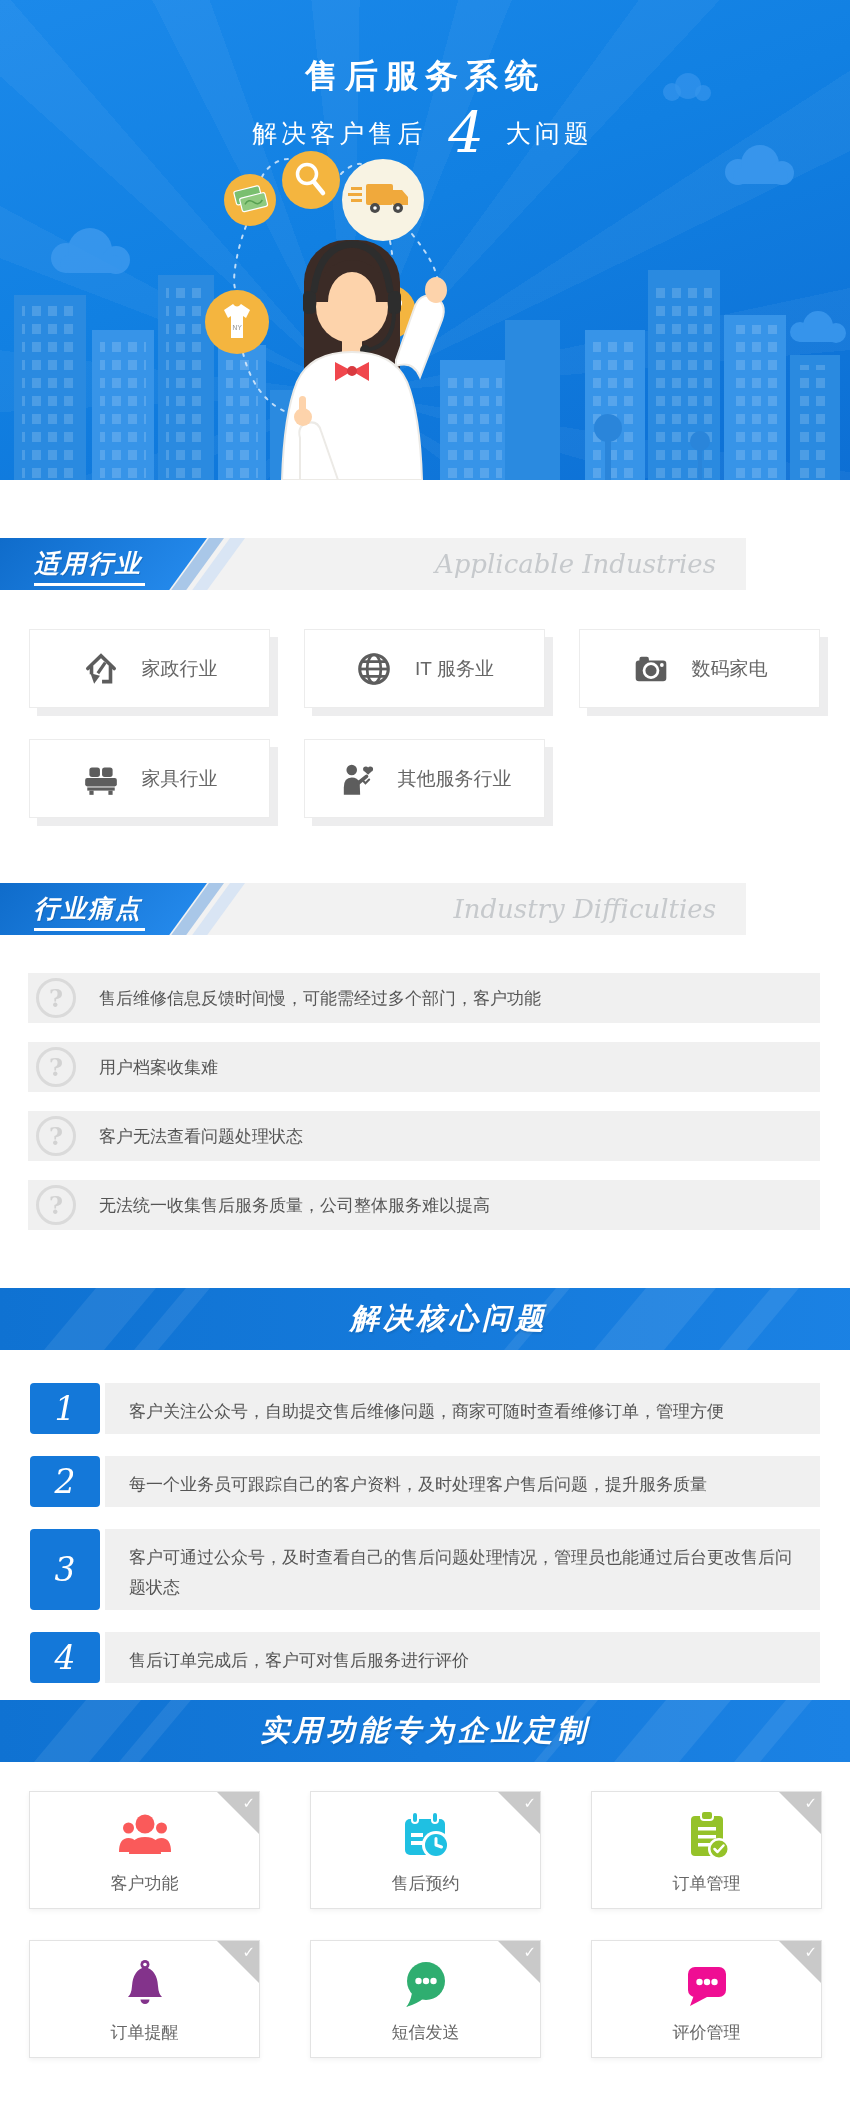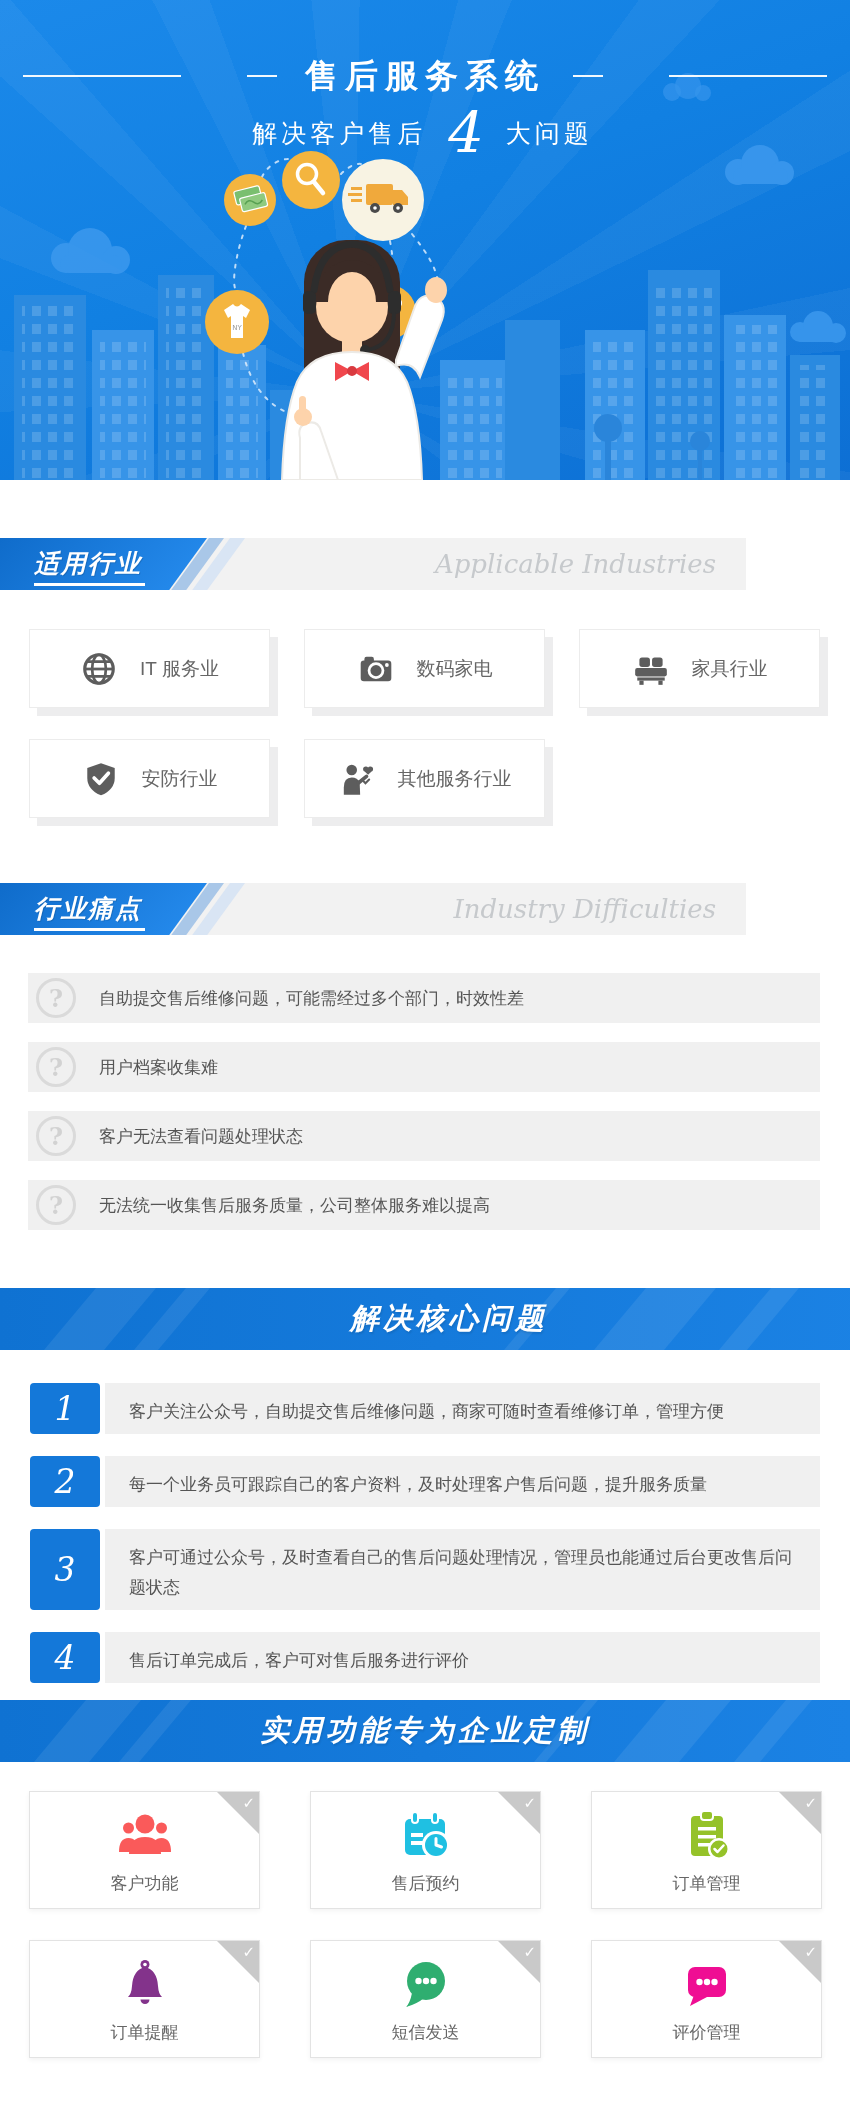--- a/index.html
+++ b/index.html
@@ -4,21 +4,21 @@
 <style>
   html,body{margin:0;padding:0;background:#fff;}
   body{font-family:"Liberation Sans","DejaVu Sans",sans-serif;}
   .page{position:relative;width:850px;height:2110px;margin:0 auto;background:#fff;overflow:hidden;}
 
   
   .header{position:absolute;left:0;top:0;width:850px;height:480px;overflow:hidden;
     background:linear-gradient(160deg,#1b89ea 0%,#1180e2 45%,#0d6fd4 100%);}
   .header::before{content:'';position:absolute;inset:0;
     background:repeating-conic-gradient(from -90deg at 41.5% 82%,rgba(255,255,255,0.045) 0 7deg,rgba(255,255,255,0) 7deg 21deg);}
-  .title-row{position:absolute;left:0;top:58px;width:850px;height:36px;display:flex;align-items:center;justify-content:center;}
+  .title-row{position:absolute;left:0;top:58px;width:850px;height:36px;display:flex;align-items:center;justify-content:center;flex-direction:column;}
   .tline{height:2px;background:rgba(255,255,255,0.95);}
   .tline.long{width:158px;}
   .tline.short{width:30px;}
   .tgap-big{width:66px;}
   .tgap-sm{width:28px;}
   .header-title{color:#fff;font-size:33px;font-weight:bold;letter-spacing:7px;white-space:nowrap;}
   .subtitle-row{position:absolute;left:0;top:108px;width:845px;display:flex;align-items:center;justify-content:center;}
   .subtitle-txt{color:#fff;font-size:25px;letter-spacing:4px;}
   .subtitle-num{color:#fff;font-size:56px;font-style:italic;font-family:"DejaVu Serif",serif;margin:0 22px;line-height:50px;}
   .illus{position:absolute;left:0;top:0;}
@@ -231,20 +231,32 @@
     <div class="rb-s1"></div>
     <div class="rb-s2"></div>
     <div class="rb-title">适用行业</div>
     <div class="rb-en">Applicable Industries</div>
   </div>
 
   <div class="ind-grid">
     <div class="ind-card">
       <span class="ind-icon">
         <svg width="38" height="38" viewBox="0 0 36 36">
+          <path d="M5.5 17.5 L18 5.5 L30.5 17.5" fill="none" stroke="currentColor" stroke-width="3.4" stroke-linecap="round"></path>
+          <path d="M27 15 V30 H19" fill="none" stroke="currentColor" stroke-width="3.4"></path>
+          <path d="M9 15 V23" fill="none" stroke="currentColor" stroke-width="3.4"></path>
+          <line x1="22" y1="12" x2="15" y2="22" stroke="currentColor" stroke-width="3"></line>
+          <path d="M8 22 L17 24.5 L11.5 32 Z" fill="currentColor"></path>
+        </svg>
+      </span>
+      <span class="ind-label">家政行业</span>
+    </div>
+    <div class="ind-card">
+      <span class="ind-icon">
+        <svg width="38" height="38" viewBox="0 0 36 36">
           <circle cx="18" cy="18" r="13.5" fill="none" stroke="currentColor" stroke-width="3"></circle>
           <ellipse cx="18" cy="18" rx="6.5" ry="13.5" fill="none" stroke="currentColor" stroke-width="2.6"></ellipse>
           <line x1="4.5" y1="18" x2="31.5" y2="18" stroke="currentColor" stroke-width="2.6"></line>
           <line x1="7" y1="11" x2="29" y2="11" stroke="currentColor" stroke-width="2.6"></line>
           <line x1="7" y1="25" x2="29" y2="25" stroke="currentColor" stroke-width="2.6"></line>
         </svg>
       </span>
       <span class="ind-label">IT 服务业</span>
     </div>
     <div class="ind-card">
@@ -267,29 +279,20 @@
           <rect x="5" y="26" width="26" height="3" fill="currentColor"></rect>
           <rect x="7" y="29" width="4" height="4" fill="currentColor"></rect>
           <rect x="25" y="29" width="4" height="4" fill="currentColor"></rect>
         </svg>
       </span>
       <span class="ind-label">家具行业</span>
     </div>
     <div class="ind-card">
       <span class="ind-icon">
         <svg width="38" height="38" viewBox="0 0 36 36">
-          <path d="M18 3 L31 7.5 V17 Q31 28 18 33.5 Q5 28 5 17 V7.5 Z" fill="currentColor"></path>
-          <path d="M11.5 17 L16.5 22 L25 12.5" fill="none" stroke="#fff" stroke-width="3.5" stroke-linecap="round" stroke-linejoin="round"></path>
-        </svg>
-      </span>
-      <span class="ind-label">安防行业</span>
-    </div>
-    <div class="ind-card">
-      <span class="ind-icon">
-        <svg width="38" height="38" viewBox="0 0 36 36">
           <circle cx="13" cy="9.5" r="5" fill="currentColor"></circle>
           <path d="M5.5 33 V26 Q5.5 16.5 13 16.5 Q18.5 16.5 20.5 21 L21 33 Z" fill="currentColor"></path>
           <path d="M19 22 L27 15.5" stroke="currentColor" stroke-width="3.5" stroke-linecap="round"></path>
           <path d="M28.5 14 l-3.3 -3 a2.6 2.6 0 1 1 3.3 -3.8 a2.6 2.6 0 1 1 3.3 3.8 Z" fill="currentColor"></path>
           <path d="M24 20 l2 2 l3.5 -3.5" fill="none" stroke="currentColor" stroke-width="2" stroke-linecap="round"></path>
         </svg>
       </span>
       <span class="ind-label">其他服务行业</span>
     </div>
   </div>
@@ -298,21 +301,21 @@
     <div class="rb-blue"></div>
     <div class="rb-s1"></div>
     <div class="rb-s2"></div>
     <div class="rb-title">行业痛点</div>
     <div class="rb-en">Industry Difficulties</div>
   </div>
 
   <div class="pain-list">
     <div class="pain-row">
       <span class="q-badge">?</span>
-      <span class="pain-text">自助提交售后维修问题，可能需经过多个部门，时效性差</span>
+      <span class="pain-text">售后维修信息反馈时间慢，可能需经过多个部门，客户功能</span>
     </div>
     <div class="pain-row">
       <span class="q-badge">?</span>
       <span class="pain-text">用户档案收集难</span>
     </div>
     <div class="pain-row">
       <span class="q-badge">?</span>
       <span class="pain-text">客户无法查看问题处理状态</span>
     </div>
     <div class="pain-row">

